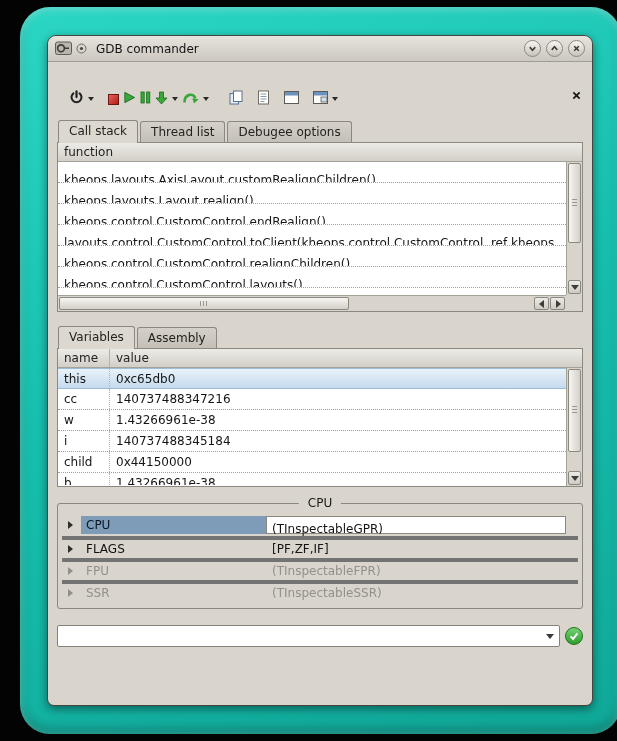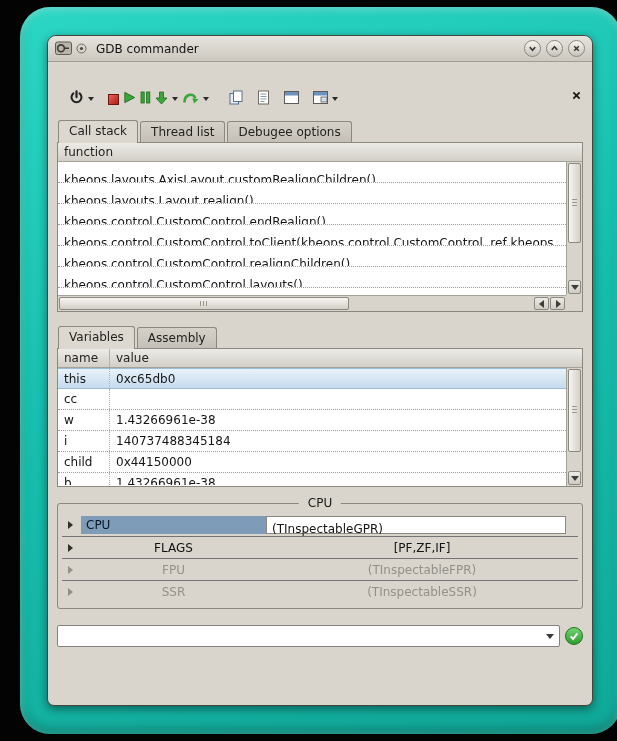--- a/index.html
+++ b/index.html
@@ -110,21 +110,21 @@
   .var-row.selected { background:linear-gradient(#e9f2f9,#c5dbee);
     border-top:1px solid #9dbcd6; border-bottom:1px solid #9dbcd6; }
   .var-row.clipped { height:12px; border-bottom:none; }
 
   
   .cpu-group { position:relative; margin-top:16px; border:1px solid #8b887f; border-radius:3px;
     height:106px; padding:10px 4px 4px; }
   .cpu-legend { position:absolute; top:-8px; left:50%; transform:translateX(-50%);
     background:#d9d5cd; padding:0 9px; font-size:12px; color:#1a1a1a; }
   .cpu-row { display:flex; align-items:center; height:22px; cursor:pointer; }
-  .cpu-row + .cpu-row { border-top:1px solid #737373;text-align:center; }
+  .cpu-row + .cpu-row { border-top:4px solid #737373; }
   .chev { width:0; height:0; border-left:5px solid #2e2e2a; border-top:4px solid transparent;
     border-bottom:4px solid transparent; margin:0 8px 0 6px; flex:none; cursor:pointer; }
   .cpu-name { width:185px; font-size:12px; color:#101010; padding:2px 5px; }
   .cpu-name.sel { background:#7e9cb7; color:#0a1826; }
   .cpu-val { flex:1; font-size:12px; color:#141414; padding:0 6px; }
   .cpu-val.field { background:#fff; border:1px solid #8b887f; height:18px; line-height:16px;
     padding:4px 5px; margin-right:12px; cursor:text; }
   .cpu-row.disabled .cpu-name, .cpu-row.disabled .cpu-val { color:#92908a; }
   .cpu-row.disabled .chev { border-left-color:#92908a; }
 
@@ -282,21 +282,21 @@
         <div class="tab">Thread list</div>
         <div class="tab">Debugee options</div>
       </div>
 
       <div class="cs-frame">
         <div class="cs-header">function</div>
         <div class="cs-rows">
           <div class="cs-row">kheops.layouts.AxisLayout.customRealignChildren()</div>
           <div class="cs-row">kheops.layouts.Layout.realign()</div>
           <div class="cs-row">kheops.control.CustomControl.endRealign()</div>
-          <div class="cs-row">kheops.control.CustomControl.toClient(kheops.control.CustomControl, ref kheops.</div>
+          <div class="cs-row">layouts.control.CustomControl.toClient(kheops.control.CustomControl, ref kheops.</div>
           <div class="cs-row">kheops.control.CustomControl.realignChildren()</div>
           <div class="cs-row">kheops.control.CustomControl.layouts()</div>
         </div>
         <div class="vscroll">
           <div class="vthumb"></div>
           <div class="varrow"></div>
         </div>
         <div class="hscroll">
           <div class="hthumb"></div>
           <div class="harrows">
@@ -320,20 +320,21 @@
           <div class="vh name">name</div>
           <div class="vh value">value</div>
         </div>
         <div class="var-rows">
           <div class="var-row selected">
             <div class="vc name">this</div>
             <div class="vc value">0xc65db0</div>
           </div>
           <div class="var-row">
             <div class="vc name">cc</div>
+            <div class="vc value">140737488347216</div>
           </div>
           <div class="var-row">
             <div class="vc name">w</div>
             <div class="vc value">1.43266961e-38</div>
           </div>
           <div class="var-row">
             <div class="vc name">i</div>
             <div class="vc value">140737488345184</div>
           </div>
           <div class="var-row">

